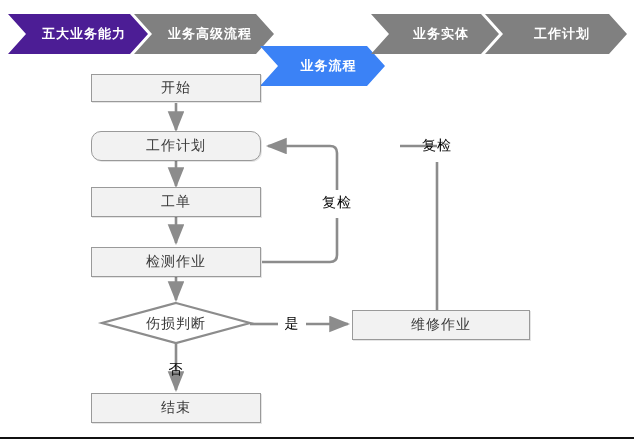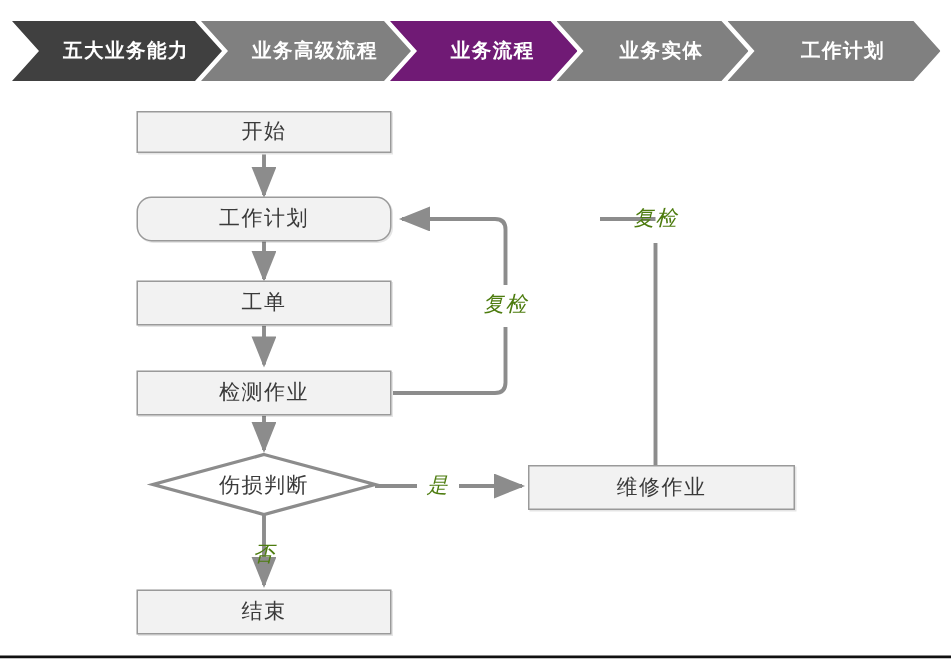--- a/index.html
+++ b/index.html
@@ -64,27 +64,26 @@
     align-items: center;
     justify-content: center;
     font-size: 14px;
     color: #3a3a3a;
     letter-spacing: 1px;
     white-space: nowrap;
   }
   .flowlabel {
     position: absolute;
     font-size: 14px;
-    color: #4d7c0f;
-    letter-spacing: 1px;
-    white-space: nowrap;
-    display: flex;
-    align-items: center;
-    justify-content: center;
-    font-style: italic;
+    color: #000000;
+    letter-spacing: 1px;
+    white-space: nowrap;
+    display: flex;
+    align-items: center;
+    justify-content: center;
   }
   .diamond-label {
     position: absolute;
     display: flex;
     align-items: center;
     justify-content: center;
     font-size: 14px;
     color: #3a3a3a;
     letter-spacing: 1px;
     white-space: nowrap;
@@ -96,27 +95,27 @@
     width: 634px; height: 439px;
     overflow: visible;
   }
 </style>
 </head>
 <body>
 
 <div id="canvas">
 
   <div id="breadcrumb">
-    <div class="chev" style="left:8px; width:140px; background:#404040;font-family:Liberation Mono, monospace;">
+    <div class="chev" style="left:8px; width:140px; background:#4c1d95;font-family:Liberation Mono, monospace;">
       <span class="lbl">五大业务能力</span>
     </div>
     <div class="chev" style="left:134px; width:140px; background:#808080;">
       <span class="lbl">业务高级流程</span>
     </div>
-    <div class="chev" style="left:260px; width:125px; background:#701a75;">
+    <div class="chev" style="left:260px; width:125px; background:#3b82f6;margin-top:32px;">
       <span class="lbl">业务流程</span>
     </div>
     <div class="chev" style="left:371px; width:128px; background:#808080;">
       <span class="lbl">业务实体</span>
     </div>
     <div class="chev" style="left:485px; width:142px; background:#808080;">
       <span class="lbl">工作计划</span>
     </div>
   </div>
 

